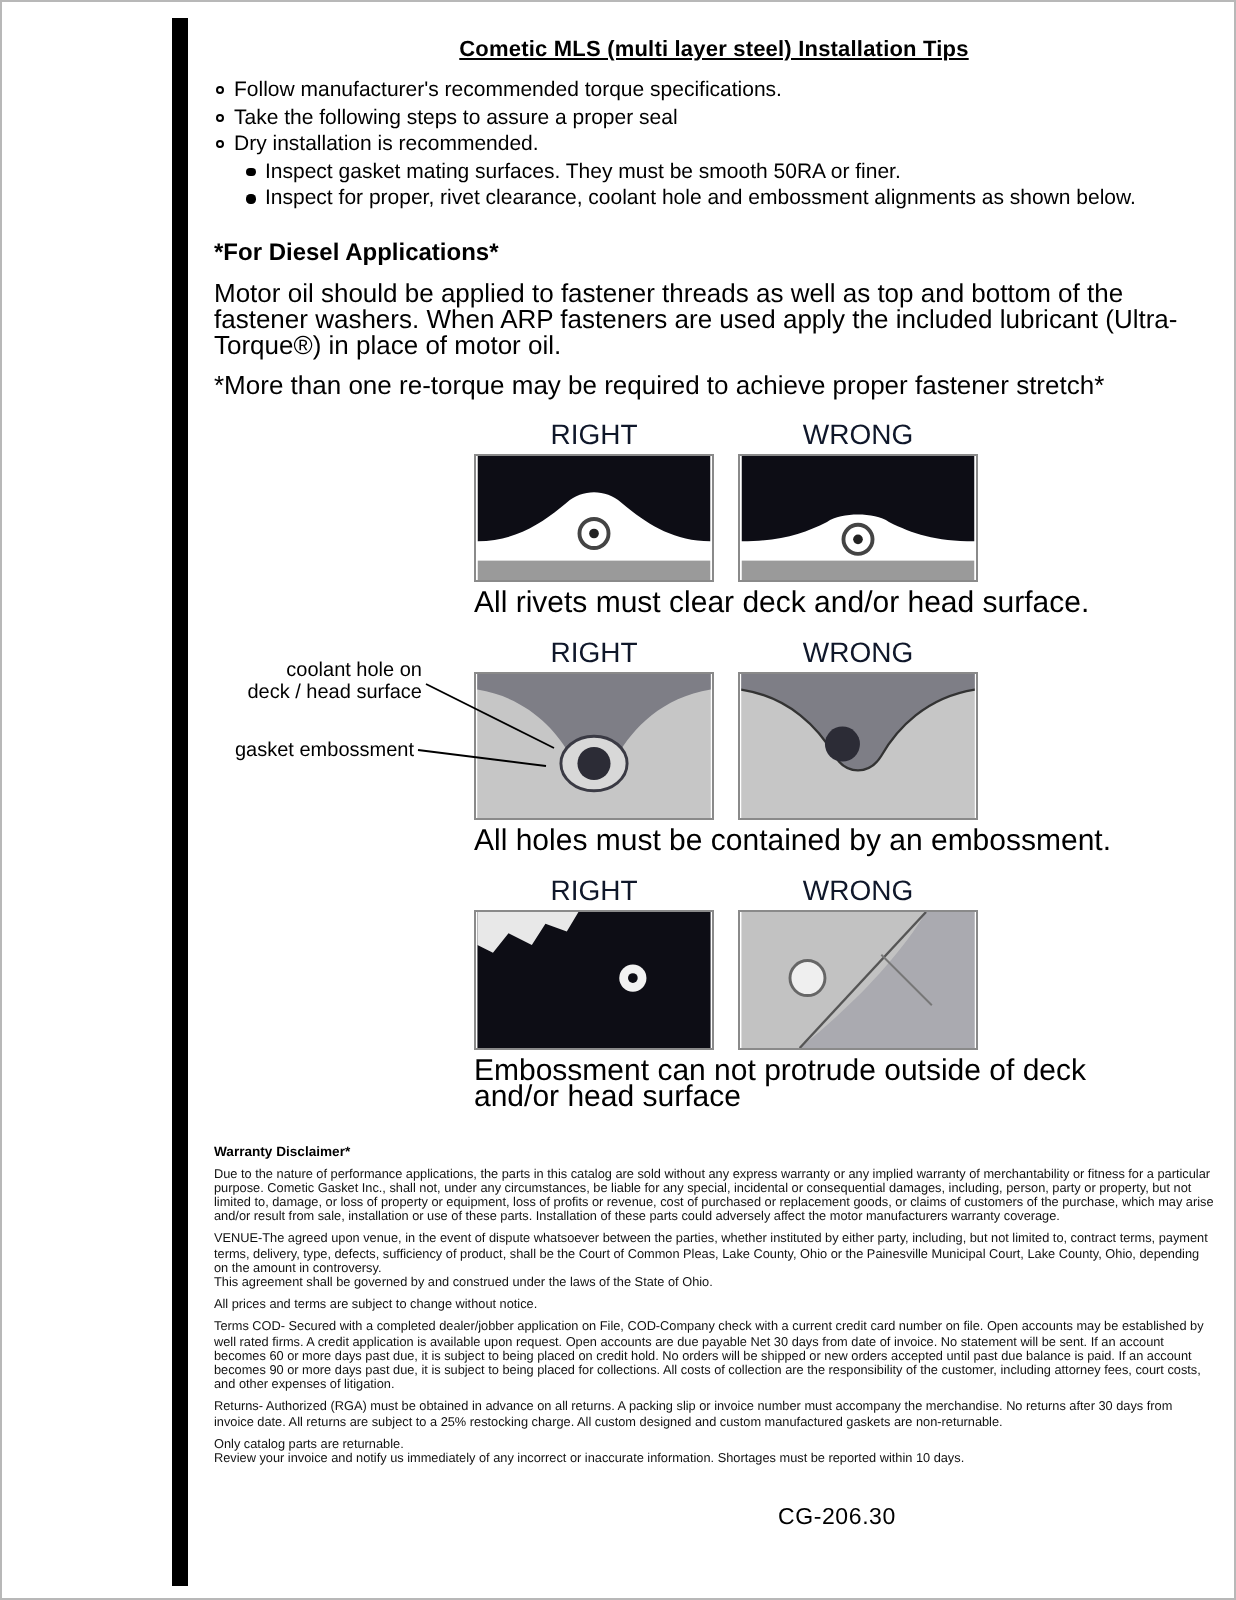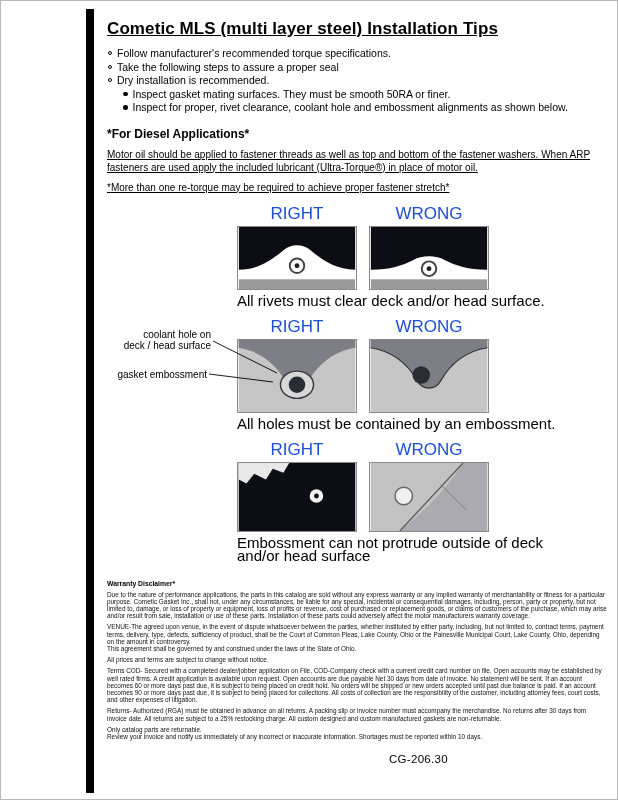--- a/index.html
+++ b/index.html
@@ -3,33 +3,33 @@
 <meta charset="utf-8">
 <style>
   * { margin:0; padding:0; box-sizing:border-box; }
   html,body { background:#e9e9e9; }
   body { font-family:"Liberation Sans", sans-serif; color:#000; }
   .page { position:relative; width:618px; height:800px; background:#ffffff;
           border:1px solid #b8b8b8; overflow:hidden; margin:0 auto; }
   .left-bar { position:absolute; left:85px; top:8px; width:8px; height:784px; background:#000; }
   .content { position:absolute; left:106px; top:18px; width:500px; }
 
-  .title { font-size:17px; font-weight:bold; text-decoration:underline; margin-bottom:8px; letter-spacing:.1px; }
+  .title { font-size:11px; font-weight:bold; text-decoration:underline; margin-bottom:8px; letter-spacing:.1px;text-align:center; }
 
   .tips { font-size:10.5px; line-height:13.5px; }
   .tip { display:flex; }
   .ob { flex:0 0 auto; width:4px; height:4px; border:1px solid #000; border-radius:50%; margin:4px 5px 0 1px; }
   .fb { flex:0 0 auto; width:4.5px; height:4.5px; background:#000; border-radius:50%; margin:4px 5px 0 1px; }
   .sub { margin-left:15px; }
 
   .diesel-h { font-size:12px; font-weight:bold; margin-top:12px; margin-bottom:4px; }
-  .para { font-size:10px; line-height:13px; width:490px; margin-top:7px;text-decoration:underline; }
+  .para { font-size:13px; line-height:13px; width:490px; margin-top:7px; }
 
   .figure { position:relative; margin-top:10px; }
-  .fig-headers { display:flex; gap:12px; margin-left:130px; width:252px; font-size:17px; color:#1d4ed8; }
+  .fig-headers { display:flex; gap:12px; margin-left:130px; width:252px; font-size:14px; color:#0f172a; }
   .fig-headers span { flex:1; text-align:center; }
   .fig-panels { display:flex; gap:12px; margin-left:130px; margin-top:2px; }
   .panel { display:block; border:1px solid #8a8a8a; background:#fff; }
   .fig-caption { margin-left:130px; margin-top:4px; font-size:15px; line-height:13px; white-space:pre-line; }
 
   .callout { position:absolute; font-size:10px; line-height:11px; text-align:right; white-space:pre-line; }
   .callout1 { left:0; top:12px; width:104px; }
   .callout2 { left:0; top:52px; width:100px; }
   .overlay { position:absolute; left:0; top:0; pointer-events:none; }
 

